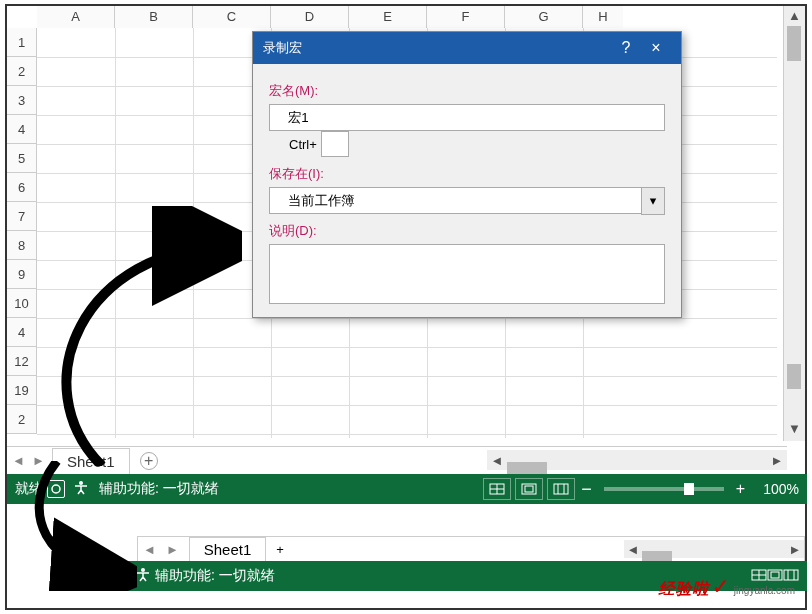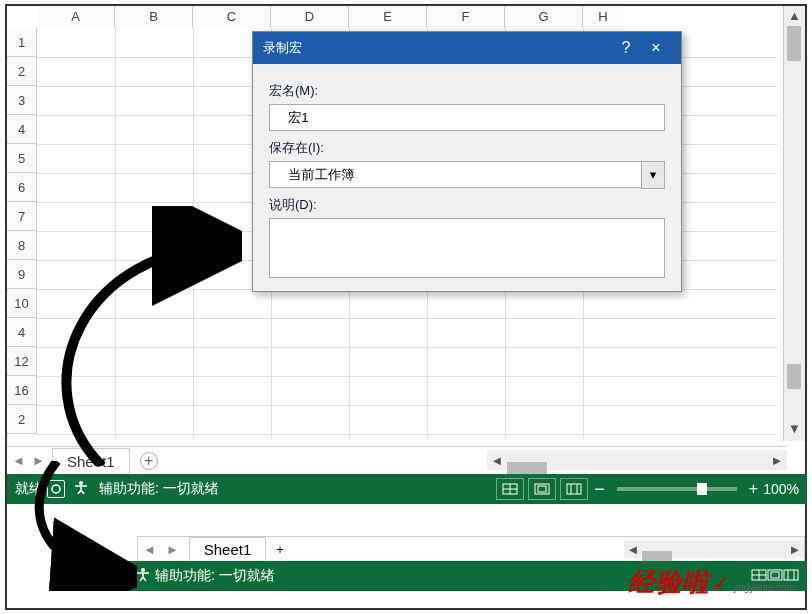--- a/index.html
+++ b/index.html
@@ -38,51 +38,51 @@
 .tabrow .hbar .htrack { flex: 1; position: relative; }
 .tabrow .hbar .hthumb { position: absolute; left: 0; top: 2px; width: 40px; height: 14px; background: #bbb; }
 
 
 .status { position: absolute; left: 0; top: 468px; width: 800px; height: 30px; background: #0e6b3a; color: #fff; display: flex; align-items: center; padding: 0 8px; font-size: 14px; }
 .status .spacer { flex: 1; }
 .status .rec-icon { width: 18px; height: 18px; border: 1px solid #fff; border-radius: 2px; margin: 0 4px; display: flex; align-items: center; justify-content: center; }
 .status .vbtn { width: 28px; height: 22px; margin: 0 2px; display: flex; align-items: center; justify-content: center; border: 1px solid rgba(255,255,255,0.4); }
 .status .sliderbar { width: 120px; height: 4px; background: rgba(255,255,255,0.4); position: relative; margin: 0 8px; }
 .status .sliderbar .knob { position: absolute; right: 30px; top: -4px; width: 10px; height: 12px; background: #fff; }
-.status .zoom { margin-left: 1px; }
+.status .zoom { margin-left: 14px; }
 .status .access { margin-left: 6px; }
 
 
 .tabrow2 { position: absolute; left: 130px; top: 530px; width: 668px; height: 26px; background: #fff; display: flex; align-items: center; border: 1px solid #ccc; }
 .status2 { position: absolute; left: 88px; top: 555px; width: 712px; height: 30px; background: #0e6b3a; color: #fff; display: flex; align-items: center; padding: 0 8px; font-size: 14px; }
 .status2 .stop-rec { width: 16px; height: 16px; border: 2px solid #fff; margin: 0 6px; }
 
 
 .dialog { position: absolute; left: 245px; top: 25px; width: 430px; background: #f0f0f0; border: 1px solid #888; box-shadow: 3px 3px 8px rgba(0,0,0,0.3); }
 .dlg-title { background: #1d5ca8; color: #fff; height: 32px; display: flex; align-items: center; padding: 0 10px; }
 .dlg-title .tspacer { flex: 1; }
 .dlg-title .help, .dlg-title .close { width: 30px; text-align: center; font-size: 16px; cursor: pointer; }
 .dlg-body { padding: 10px 16px; }
-.dlg-body .lbl { margin: 8px 0 4px 0; color: #0f172a; }
+.dlg-body .lbl { margin: 8px 0 4px 0; color: #be185d; }
 .dlg-body .txtin { width: 100%; padding: 5px 8px; border: 1px solid #aaa; background: #fff; }
 .dlg-body .ctrlrow { display: flex; align-items: center; margin-left: 20px; }
 .dlg-body .ctrlrow .mini { width: 28px; height: 26px; border: 1px solid #aaa; background: #fff; margin-left: 4px; }
 .dlg-body .selwrap { position: relative; }
 .dlg-body .selwrap .caret { position: absolute; right: 0; top: 0; width: 24px; height: 28px; border: 1px solid #aaa; background: #e8e8e8; text-align: center; line-height: 26px; }
 .dlg-body .desc { width: 100%; height: 60px; border: 1px solid #aaa; background: #fff; resize: none; }
 .dlg-buttons { display: flex; justify-content: flex-end; gap: 12px; padding: 10px 16px 16px; }
 .dlg-buttons button { width: 82px; height: 30px; background: #f5f5f5; border: 1px solid #999; cursor: pointer; }
 
 
 .arrow1 { position: absolute; left: 35px; top: 200px; width: 200px; height: 260px; pointer-events: none; }
 .arrow2 { position: absolute; left: 20px; top: 455px; width: 110px; height: 130px; pointer-events: none; }
 
 
 .wm { position: absolute; right: 10px; bottom: 8px; display: flex; align-items: baseline; }
-.wm .big { font-size: 26px; font-weight: bold; color: #c00; font-style: italic; letter-spacing: 1px; }
+.wm .big { font-size: 16px; font-weight: bold; color: #c00; font-style: italic; letter-spacing: 1px; }
 .wm .chk { color: #c00; font-size: 22px; margin-left: 2px; }
 .wm .small { font-size: 10px; color: #666; margin-left: 4px; }
 </style>
 </head>
 <body>
 
 <div class="frame">
 
   <div class="colhdr">
     <div>A</div>
@@ -101,21 +101,21 @@
     <div>3</div>
     <div>4</div>
     <div>5</div>
     <div>6</div>
     <div>7</div>
     <div>8</div>
     <div>9</div>
     <div>10</div>
     <div>4</div>
     <div>12</div>
-    <div>16</div>
+    <div>19</div>
     <div>2</div>
   </div>
 
   <div class="grid">
     <div class="gridcol" style="left:78px"></div>
       <div class="gridcol" style="left:156px"></div>
     <div class="gridcol" style="left:234px"></div>
       <div class="gridcol" style="left:312px"></div>
     <div class="gridcol" style="left:390px"></div>
       <div class="gridcol" style="left:468px"></div>
@@ -246,20 +246,24 @@
   <div class="dialog">
     <div class="dlg-title">
       <span>录制宏</span>
       <span class="tspacer"></span>
       <span class="help">?</span>
       <span class="close">×</span>
     </div>
     <div class="dlg-body">
       <div class="lbl">宏名(M):</div>
       <input class="txtin" type="text" style="padding-left: 18px;" value="宏1">
+      <div class="ctrlrow">
+        <span>Ctrl+</span>
+        <input class="mini" type="text" style="">
+      </div>
       <div class="lbl">保存在(I):</div>
       <div class="selwrap">
         <input class="txtin" type="text" style="padding-left: 18px;" value="当前工作簿">
         <div class="caret">▾</div>
       </div>
       <div class="lbl">说明(D):</div>
       <textarea class="desc" style=""></textarea>
     </div>
   </div>
 

